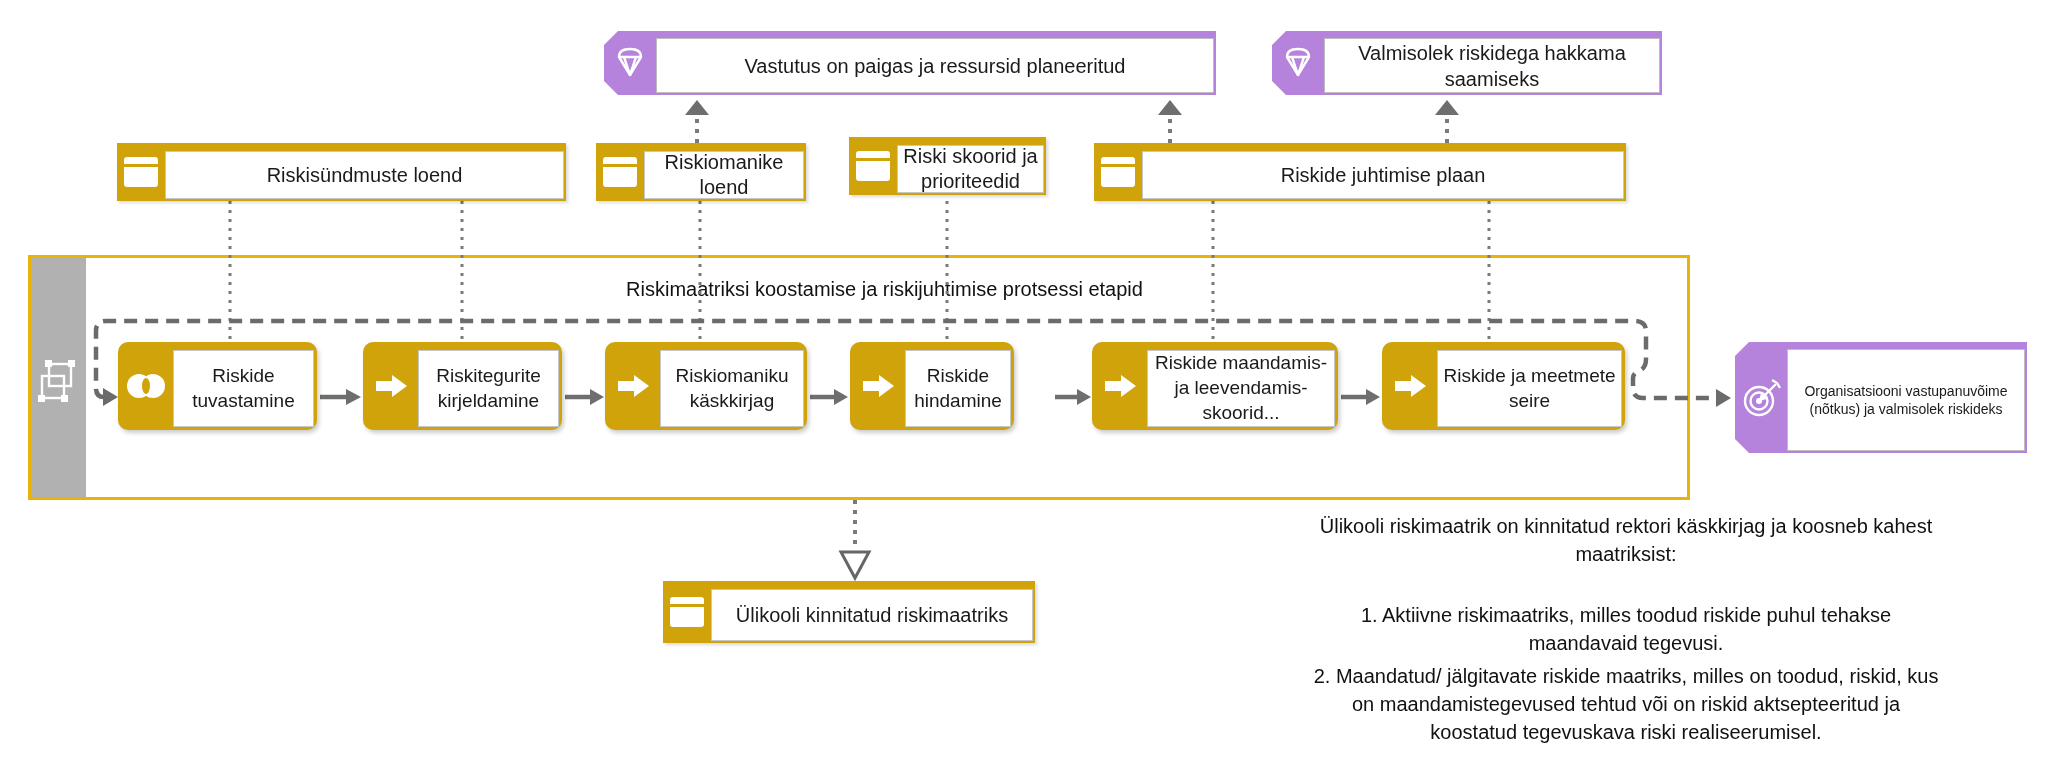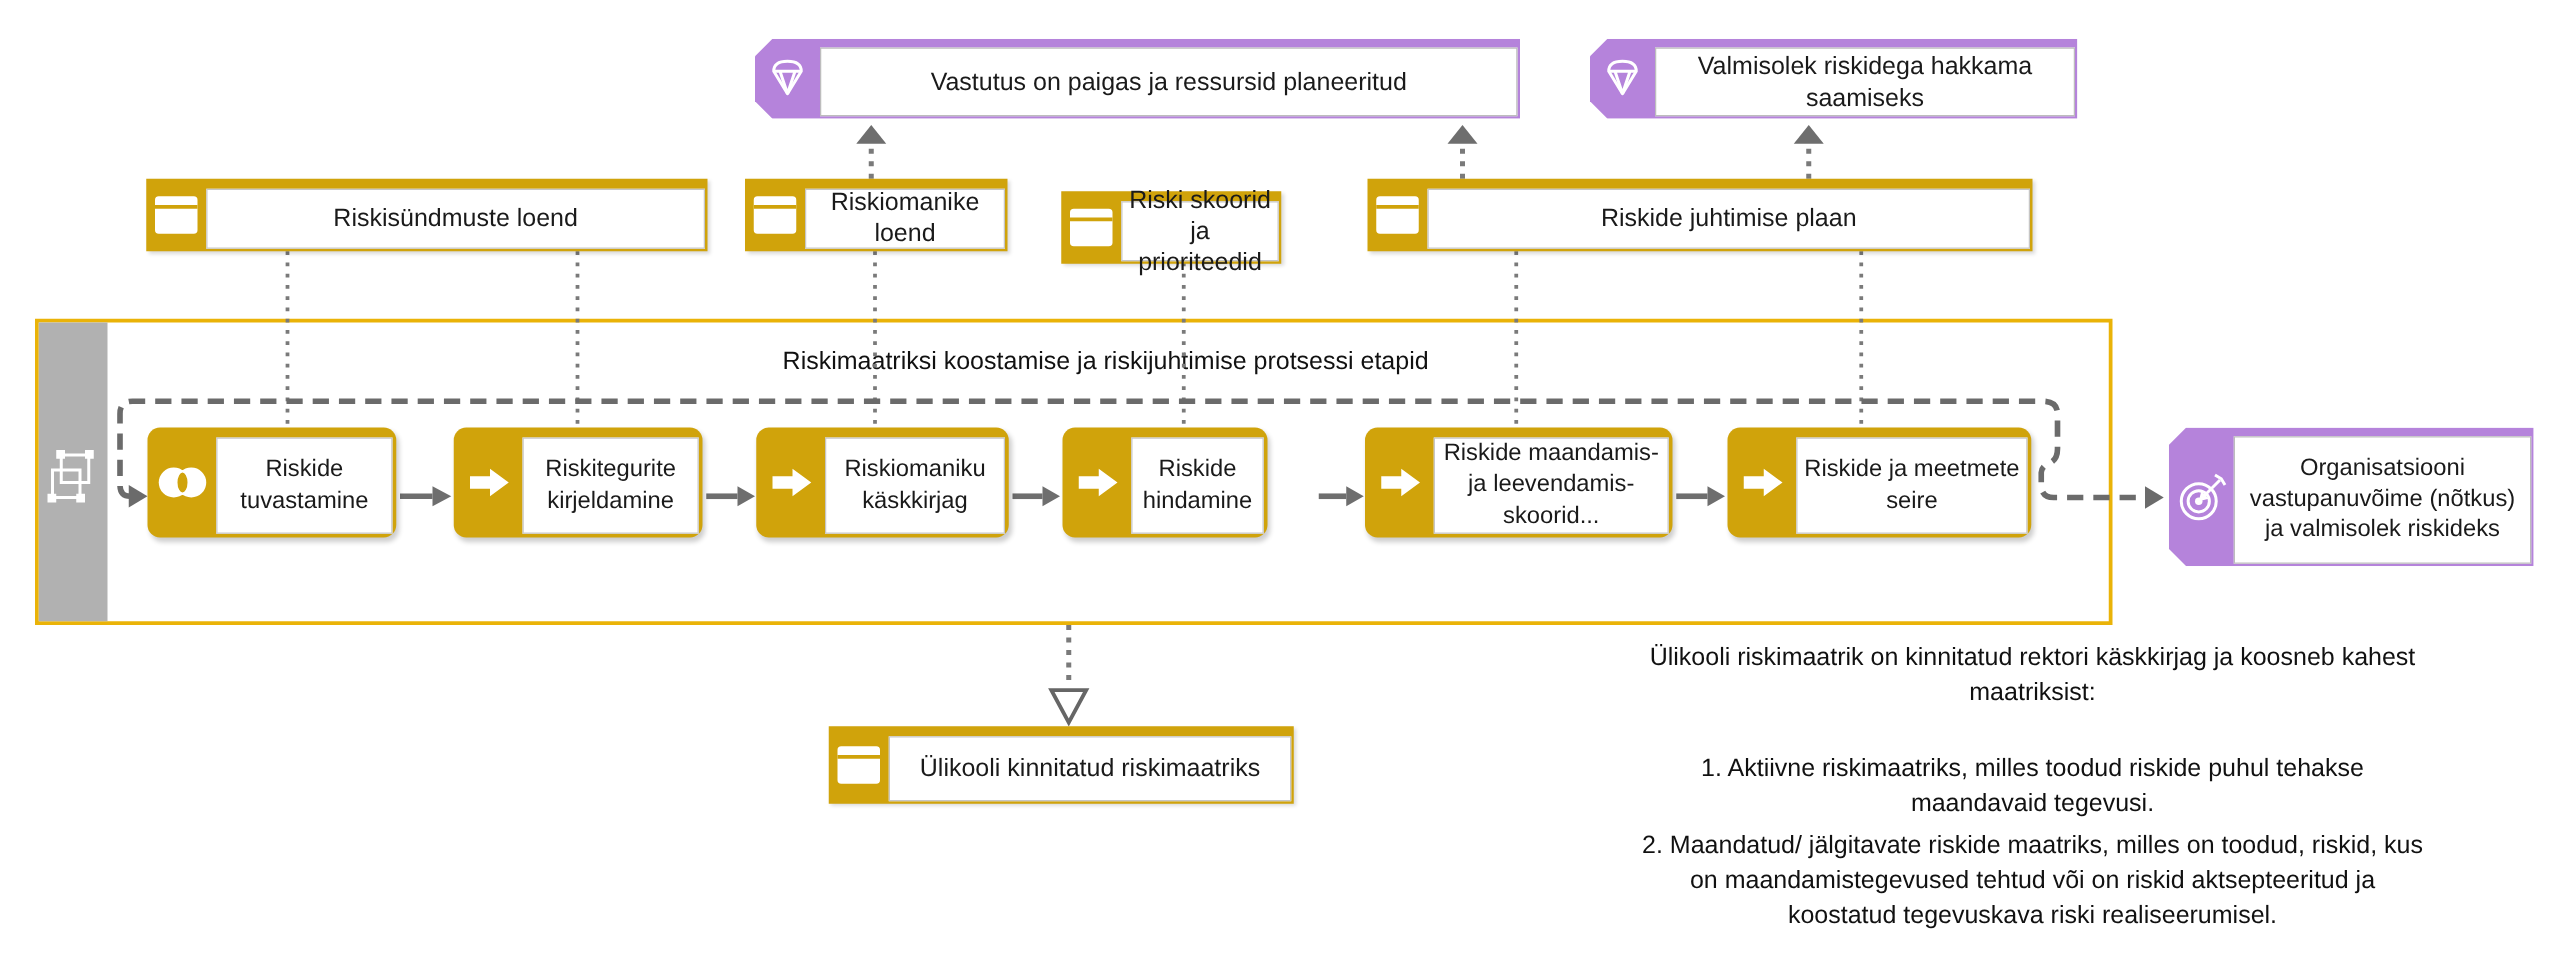--- a/index.html
+++ b/index.html
@@ -37,21 +37,21 @@
     text-align:center;font-size:19px;line-height:1.3;padding:0 4px;box-sizing:border-box;}
 
   
   .outcome-box{position:absolute;background:var(--purple);
     clip-path:polygon(14px 0,100% 0,100% 100%,14px 100%,0 calc(100% - 14px),0 14px);}
   .outcome-box .tab{position:absolute;left:0;top:0;bottom:0;width:52px;
     display:flex;align-items:center;justify-content:center;}
   .outcome-box .body{position:absolute;left:52px;top:7px;right:2px;bottom:2px;background:#fff;
     border:1px solid #bdbdbd;display:flex;align-items:center;justify-content:center;
     text-align:center;font-size:20px;line-height:1.3;padding:0 4px;box-sizing:border-box;}
-  .outcome-box.small .body{font-size:19px;}
+  .outcome-box.small .body{font-size:14px;}
 
   
   .note-block{position:absolute;left:1276px;top:512px;width:700px;text-align:center;
     font-size:20px;line-height:1.42;color:#111;z-index:3;}
   .note-items{margin-top:32px;}
   .note-item{margin:0 auto 4px auto;width:640px;}
 </style>
 </head>
 <body>
 
@@ -159,21 +159,21 @@
 <div class="doc-box box" style="left:596px;top:143px;width:210px;height:58px;">
   <div class="tab">
     <svg width="36" height="32" viewBox="0 0 36 32">
       <rect x="1" y="1" width="34" height="30" rx="3" fill="#ffffff"></rect>
       <line x1="1" y1="9.5" x2="35" y2="9.5" stroke="#D0A30B" stroke-width="3"></line>
     </svg>
   </div>
   <div class="body">Riskiomanike loend</div>
 </div>
 
-<div class="doc-box box" style="left:849px;top:153px;width:176px;height:58px;">
+<div class="doc-box box" style="left:849px;top:137px;width:197px;height:58px;">
   <div class="tab">
     <svg width="36" height="32" viewBox="0 0 36 32">
       <rect x="1" y="1" width="34" height="30" rx="3" fill="#ffffff"></rect>
       <line x1="1" y1="9.5" x2="35" y2="9.5" stroke="#D0A30B" stroke-width="3"></line>
     </svg>
   </div>
   <div class="body">Riski skoorid ja prioriteedid</div>
 </div>
 
 <div class="doc-box box" style="left:1094px;top:143px;width:532px;height:58px;">

